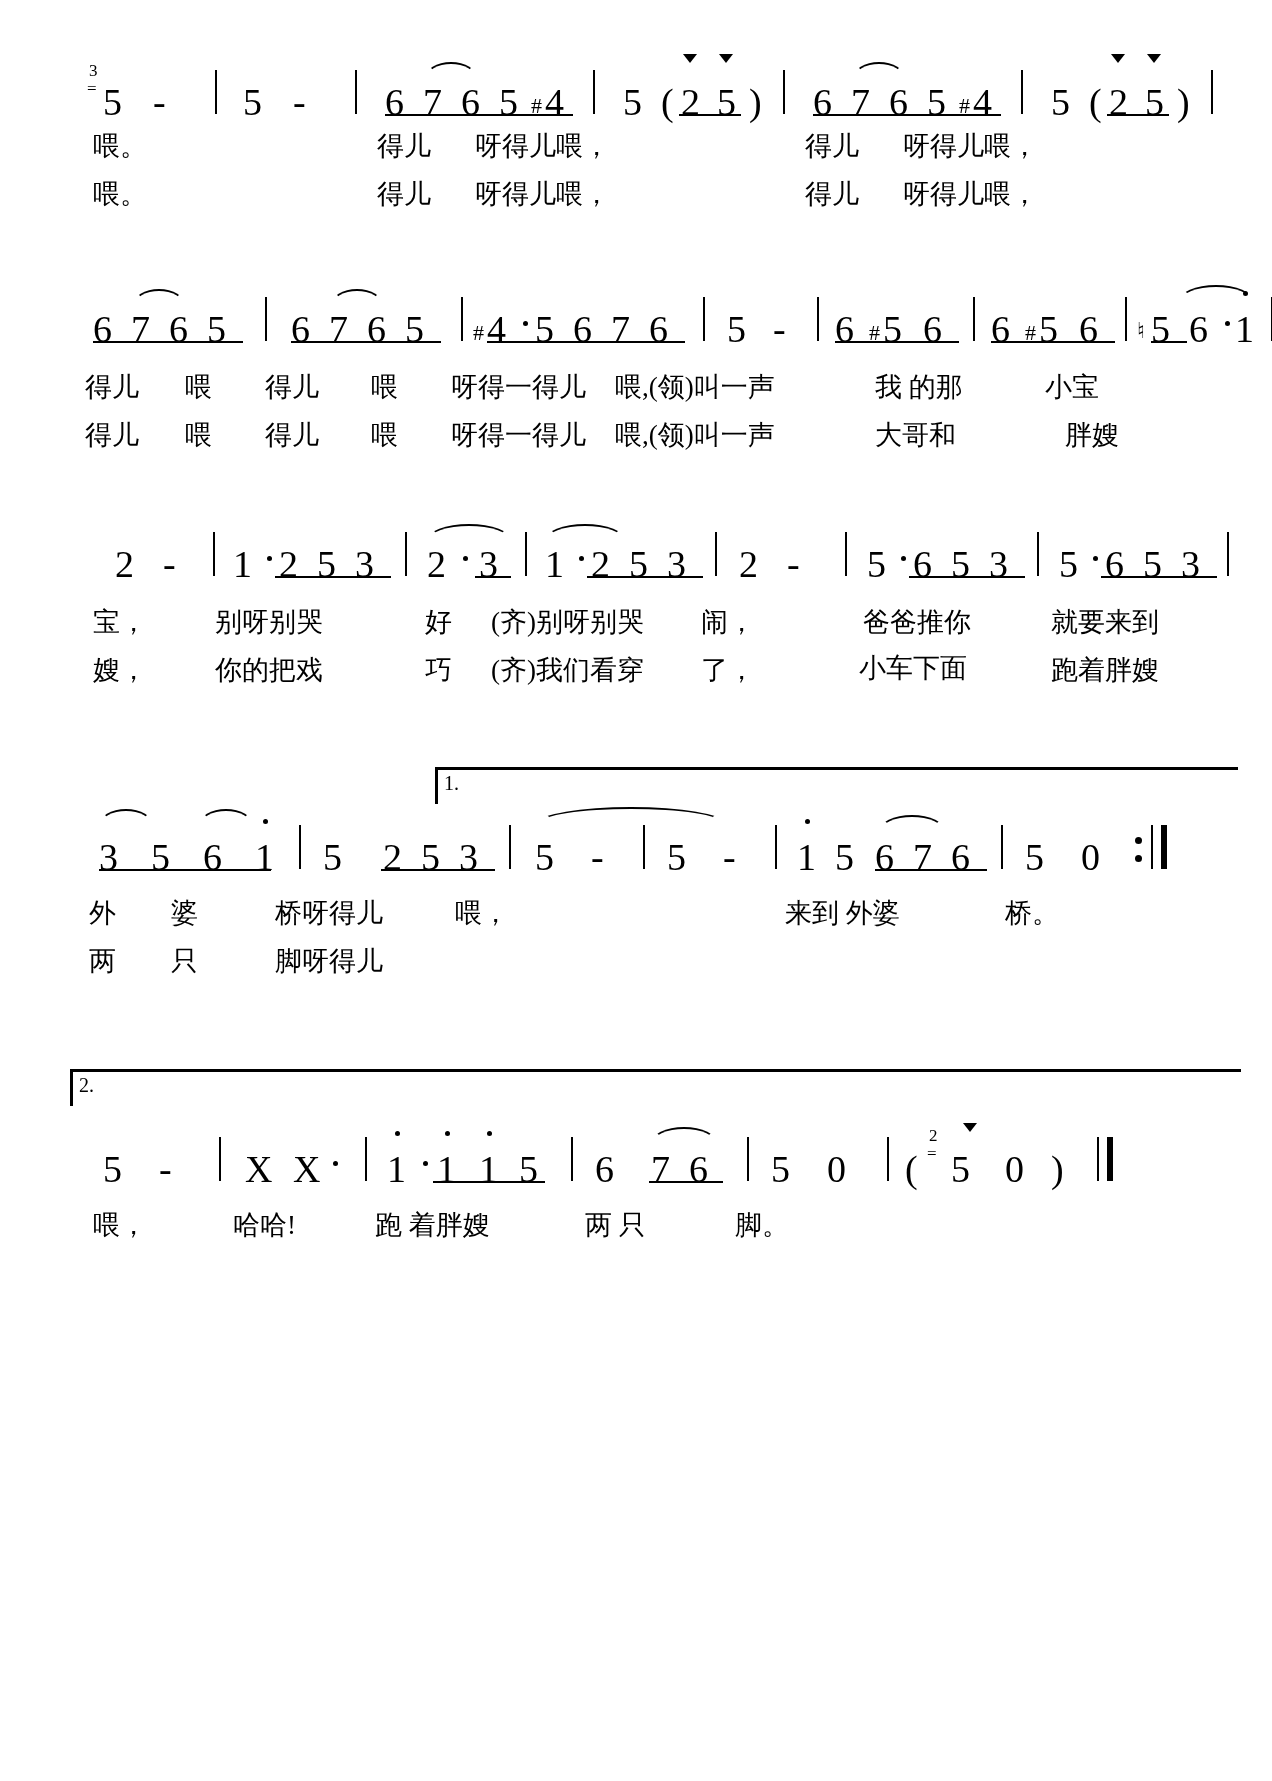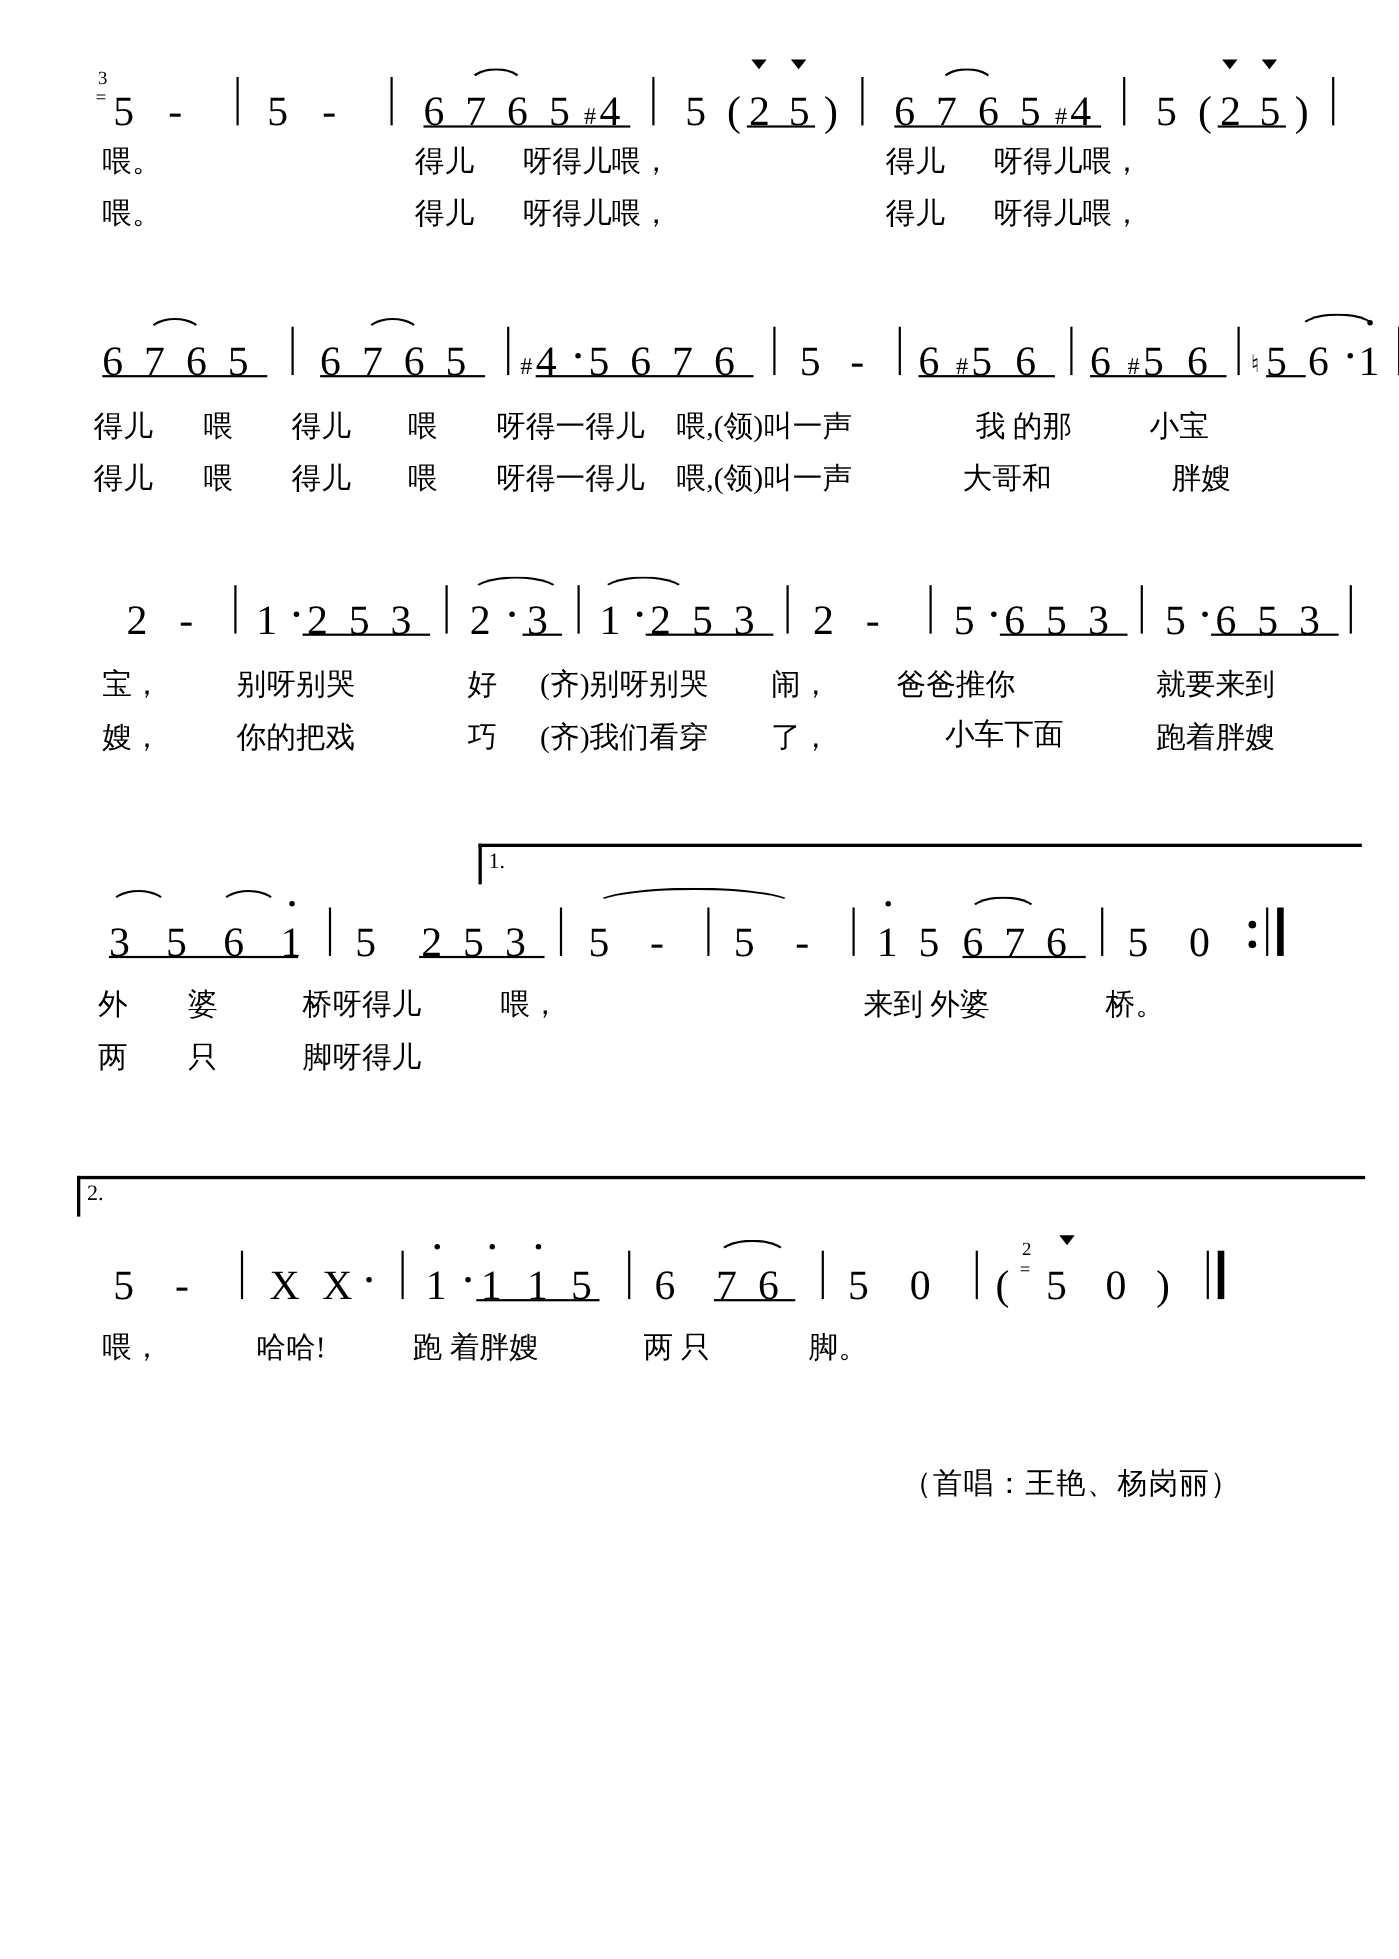--- a/index.html
+++ b/index.html
@@ -302,21 +302,21 @@
       <div class="bar" style="left:1196px;"></div>
     </div>
 
     <div class="lyricline" style="margin-top:14px;">
       <span class="lyr" style="left:10px;">得儿</span>
       <span class="lyr" style="left:110px;">喂</span>
       <span class="lyr" style="left:190px;">得儿</span>
       <span class="lyr" style="left:296px;">喂</span>
       <span class="lyr" style="left:376px;">呀得一得儿</span>
       <span class="lyr" style="left:540px;">喂,(领)叫一声</span>
-      <span class="lyr" style="left:800px;margin-left:12px;">我 的那</span>
+      <span class="lyr" style="left:800px;">我 的那</span>
       <span class="lyr" style="left:970px;">小宝</span>
     </div>
 
     <div class="lyricline">
       <span class="lyr" style="left:10px;">得儿</span>
       <span class="lyr" style="left:110px;">喂</span>
       <span class="lyr" style="left:190px;">得儿</span>
       <span class="lyr" style="left:296px;">喂</span>
       <span class="lyr" style="left:376px;">呀得一得儿</span>
       <span class="lyr" style="left:540px;">喂,(领)叫一声</span>
@@ -383,21 +383,21 @@
 
       <div class="bar" style="left:1152px;"></div>
     </div>
 
     <div class="lyricline" style="margin-top:14px;">
       <span class="lyr" style="left:18px;">宝，</span>
       <span class="lyr" style="left:140px;">别呀别哭</span>
       <span class="lyr" style="left:350px;">好</span>
       <span class="lyr" style="left:416px;">(齐)别呀别哭</span>
       <span class="lyr" style="left:626px;">闹，</span>
-      <span class="lyr" style="left:740px;">爸爸推你</span>
+      <span class="lyr" style="left:788px;">爸爸推你</span>
       <span class="lyr" style="left:976px;">就要来到</span>
     </div>
 
     <div class="lyricline">
       <span class="lyr" style="left:18px;">嫂，</span>
       <span class="lyr" style="left:140px;">你的把戏</span>
       <span class="lyr" style="left:350px;">巧</span>
       <span class="lyr" style="left:416px;">(齐)我们看穿</span>
       <span class="lyr" style="left:626px;">了，</span>
       <span class="lyr" style="left:784px;font-family:Liberation Mono, monospace;">小车下面</span>
@@ -537,15 +537,14 @@
 
     <div class="lyricline" style="margin-top:12px;">
       <span class="lyr" style="left:18px;">喂，</span>
       <span class="lyr" style="left:158px;">哈哈!</span>
       <span class="lyr" style="left:300px;">跑 着胖嫂</span>
       <span class="lyr" style="left:510px;">两 只</span>
       <span class="lyr" style="left:660px;">脚。</span>
     </div>
   </div>
 
-  <div class="credit" style="left:820px; top:1330px;">（首唱：王艳、杨岗丽）</div>
 
 </div>
 
 </body></html>

